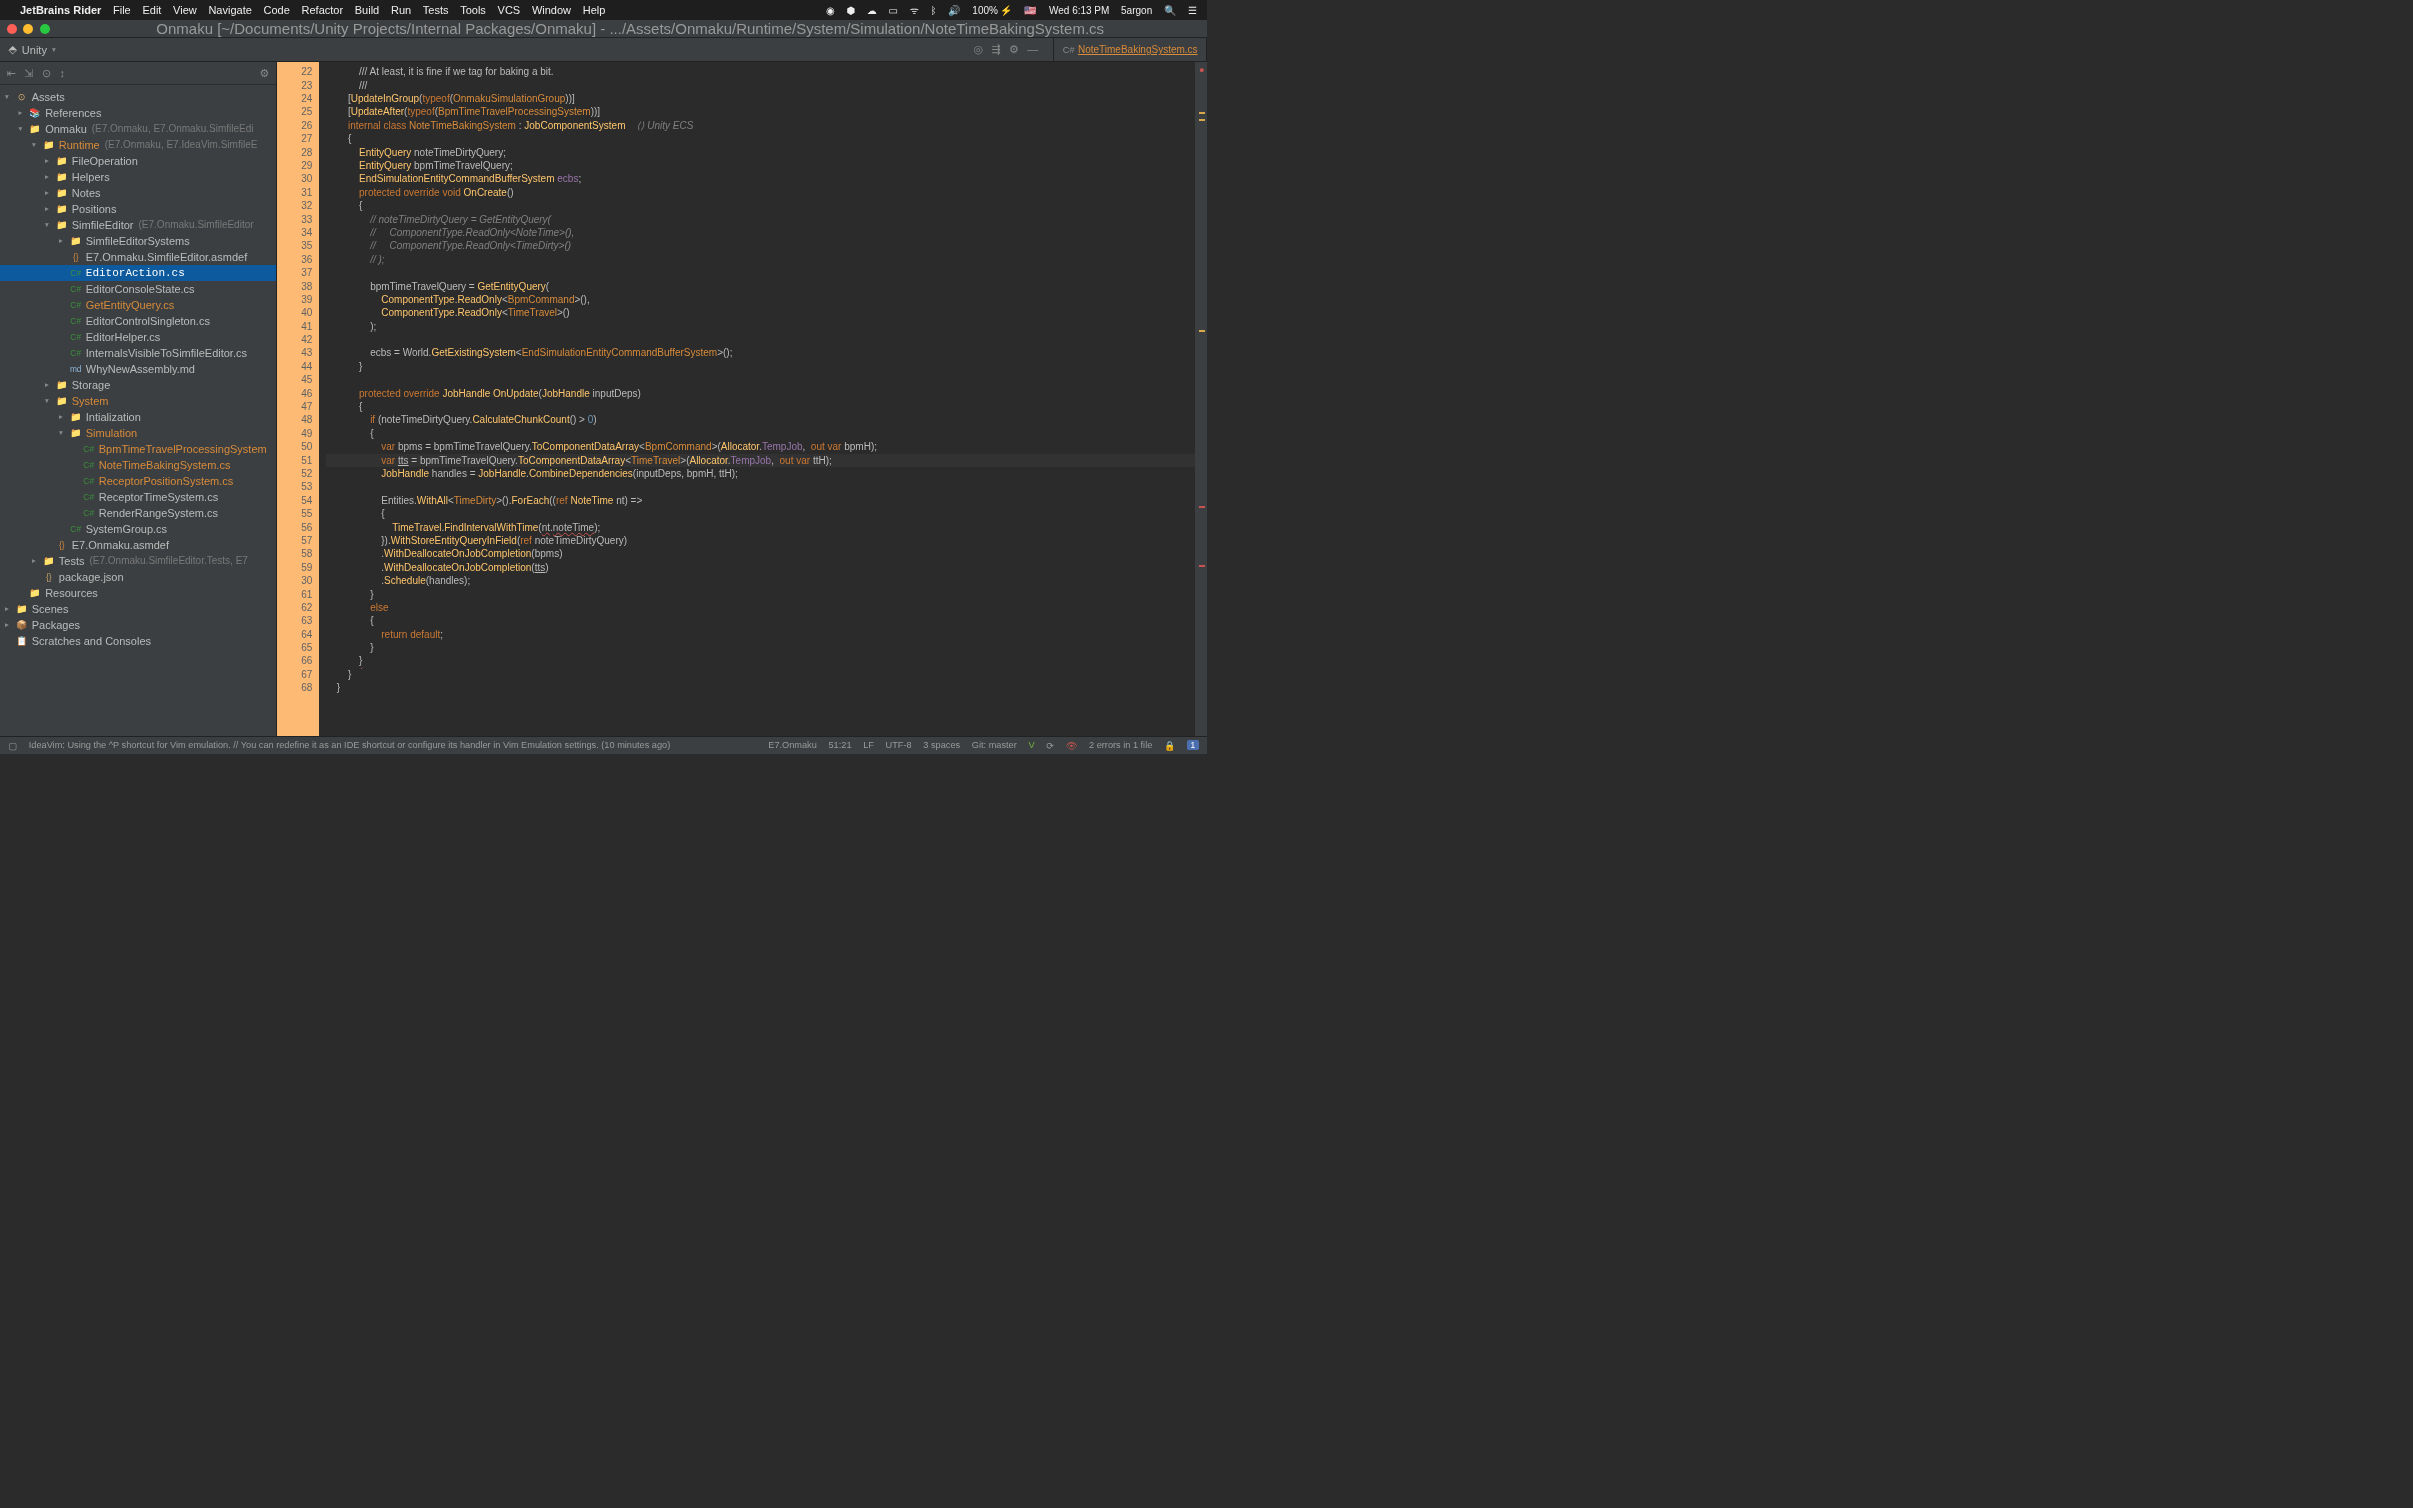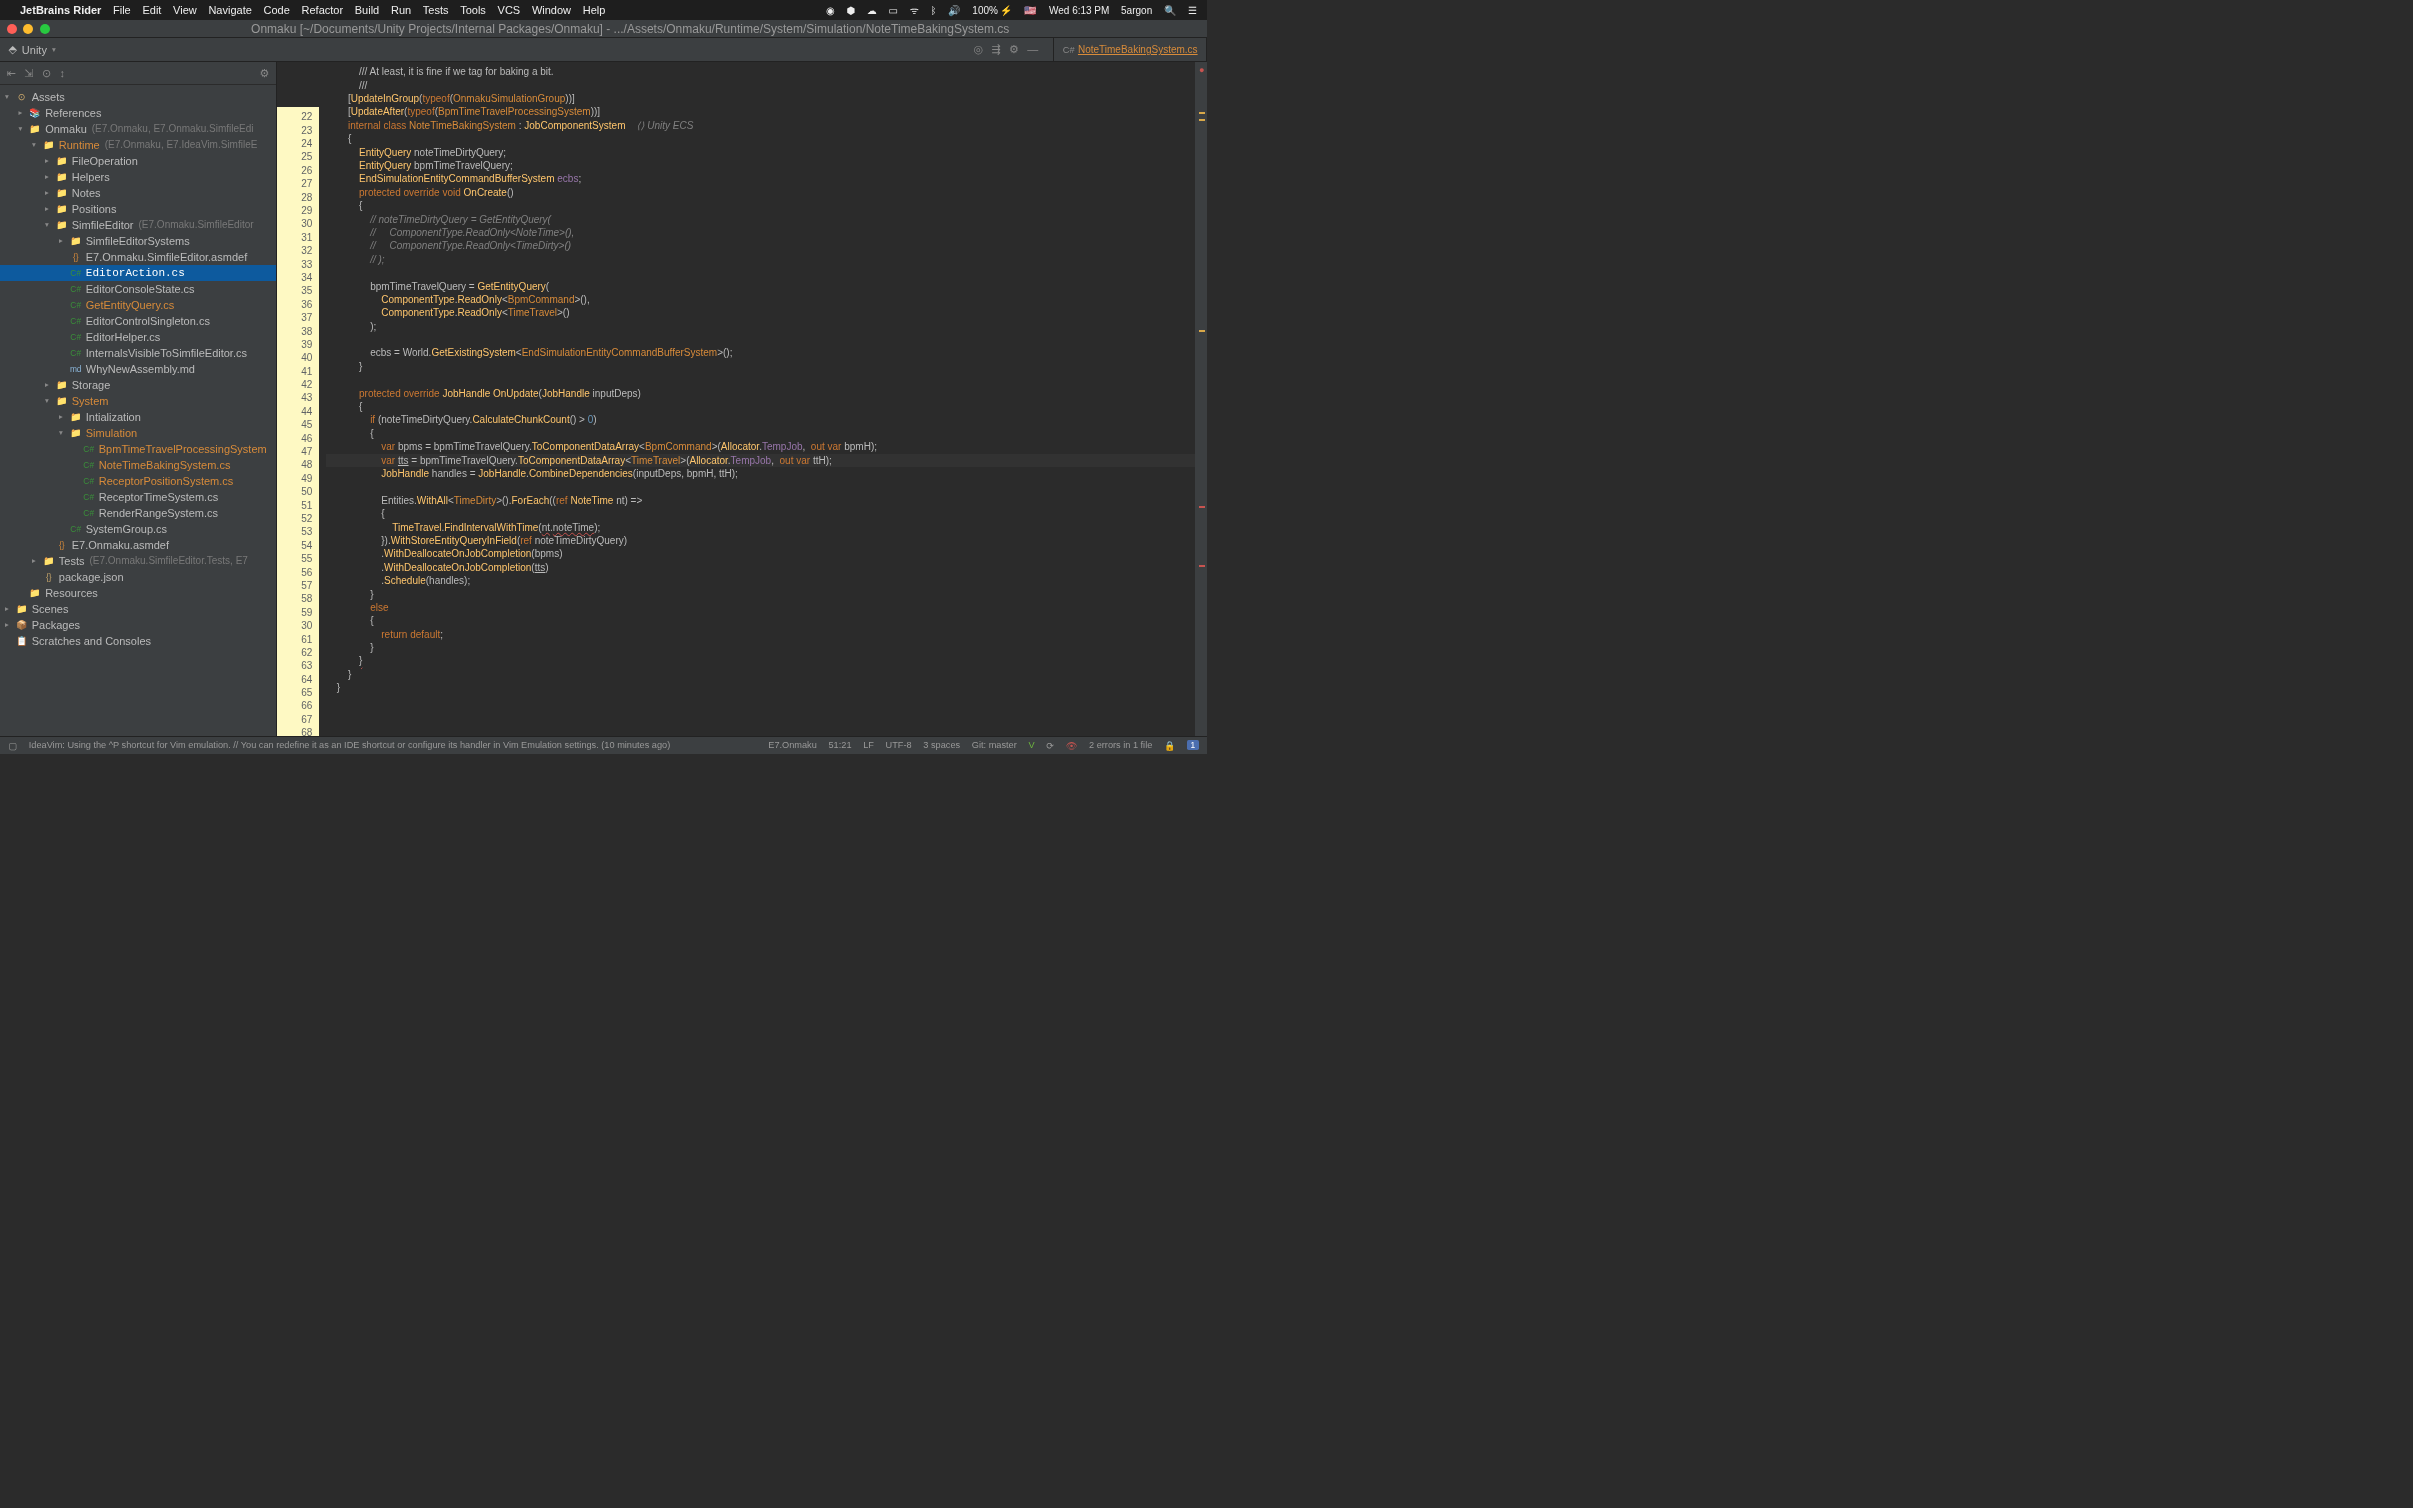--- a/index.html
+++ b/index.html
@@ -12,21 +12,21 @@
 .menubar .menu-item { margin-right:11.7px; cursor:default; }
 .menubar .spacer { flex:1; }
 .menubar .tray { display:flex; align-items:center; gap:11.7px; }
 .menubar .tray span { font-size:10px; }
 
 
 .titlebar { height:18.4px; background:#3c3f41; display:flex; align-items:center; padding:0 6.7px; border-bottom:0.8px solid #222; }
 .traffic { display:flex; gap:6.7px; margin-right:10px; }
 .traffic .dot { width:10px; height:10px; border-radius:50%; }
 .dot.r{background:#ff5f57}.dot.y{background:#febc2e}.dot.g{background:#28c840}
-.titlebar .title { flex:1; text-align:center; color:#999; font-size:12px; }
+.titlebar .title { flex:1; text-align:center; color:#999; font-size:15px; }
 
 
 .toolbar { height:23.5px; background:#3c3f41; border-bottom:0.8px solid #222; display:flex; align-items:center; }
 .toolbar .unity { padding:0 8.4px; color:#bbb; display:flex; align-items:center; gap:5px; }
 .toolbar .unity::after { content:"▾"; font-size:7.5px; color:#888; }
 .toolbar .right-icons { margin-left:auto; display:flex; gap:8.4px; padding-right:6.7px; color:#888; }
 .toolbar .right-icons span { cursor:pointer; }
 .tabstrip { display:flex; align-items:center; border-left:0.8px solid #222; height:100%; }
 .tabstrip .tab { padding:0 8.4px; height:100%; display:flex; align-items:center; gap:3.4px; border-right:0.8px solid #222; font-size:10px; }
 .tabstrip .tab .lang { color:#888; font-size:9.2px; }
@@ -47,21 +47,21 @@
 .tree-row .ico.asmdef { color:#d88b3a; font-size:8.4px; }
 .tree-row .ico.md { color:#8ab4d8; font-size:8.4px; }
 .tree-row .ico.json { color:#c9a76b; font-size:8.4px; }
 .tree-row .label { color:#bbb; }
 .tree-row .label.hl { color:#d88b3a; }
 .tree-row .hint { color:#787878; margin-left:5px; font-size:10px; }
 .tree-row.selected .label { color:#fff;font-family:Liberation Mono, monospace; }
 
 
 .editor { flex:1; background:#2b2b2b; display:flex; font-family:Menlo,Consolas,monospace; font-size:10px; position:relative; }
-.gutter { width:42px; text-align:right; color:#606366; padding:3.4px 6.7px 3.4px 0; line-height:13.4px; user-select:none; background:#fef9c3;margin-top:45px; }
+.gutter { width:42px; text-align:right; color:#606366; padding:3.4px 6.7px 3.4px 0; line-height:13.4px; user-select:none; background:#fdba74; }
 .gutter .ln { height:13.4px; }
 .codearea { flex:1; padding:3.4px 0 3.4px 6.7px; line-height:13.4px; white-space:pre; overflow:hidden; position:relative; }
 .codearea .line { height:13.4px; }
 .codearea .line.cur { background:#323232; }
 .error-stripe { width:11.7px; background:#3c3f41; position:relative; }
 .error-stripe .mark { position:absolute; right:1.7px; width:6.7px; height:2.5px; }
 .mark.err{background:#c75450}.mark.warn{background:#d8a849}
 
 
 .kw{color:#cc7832}.cm{color:#808080;font-style:italic}.num{color:#6897bb}

